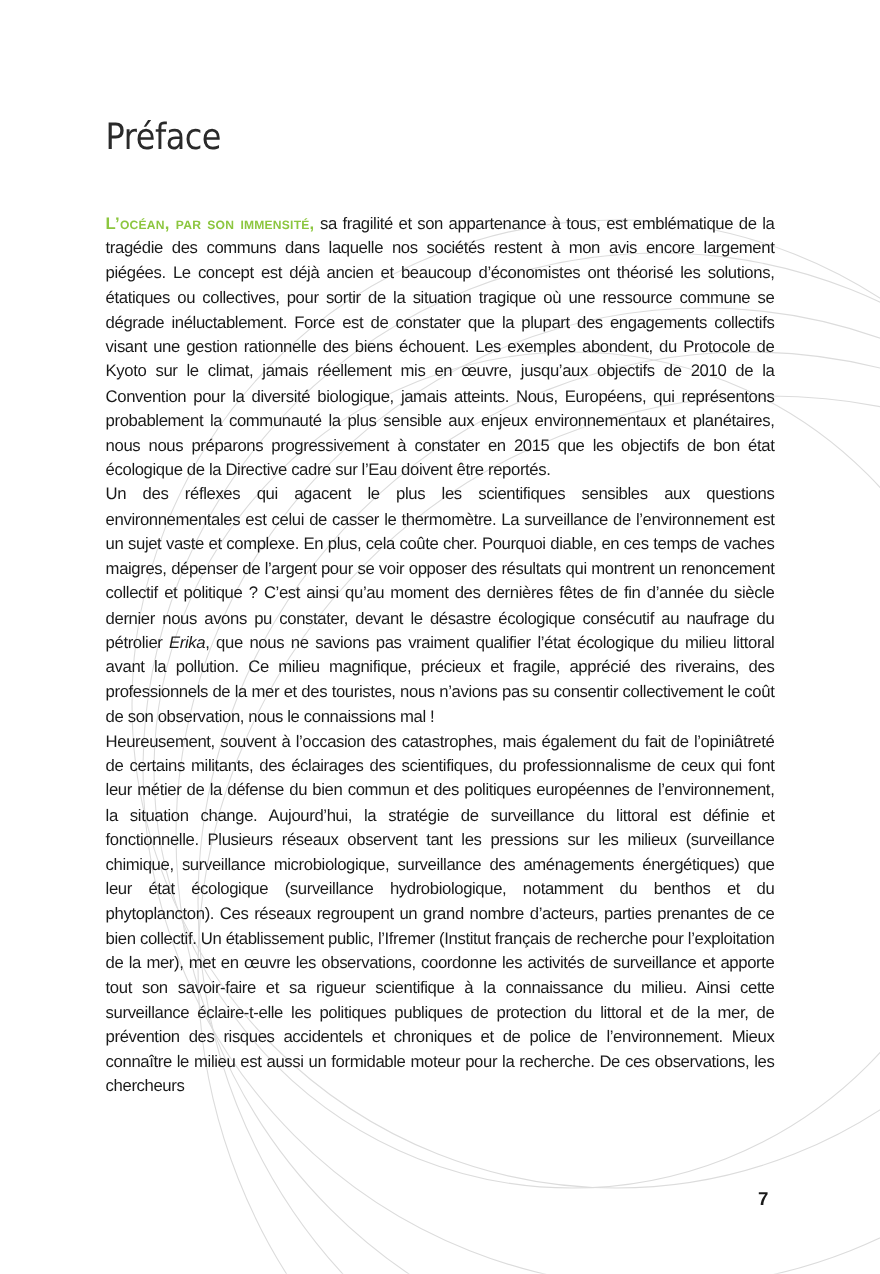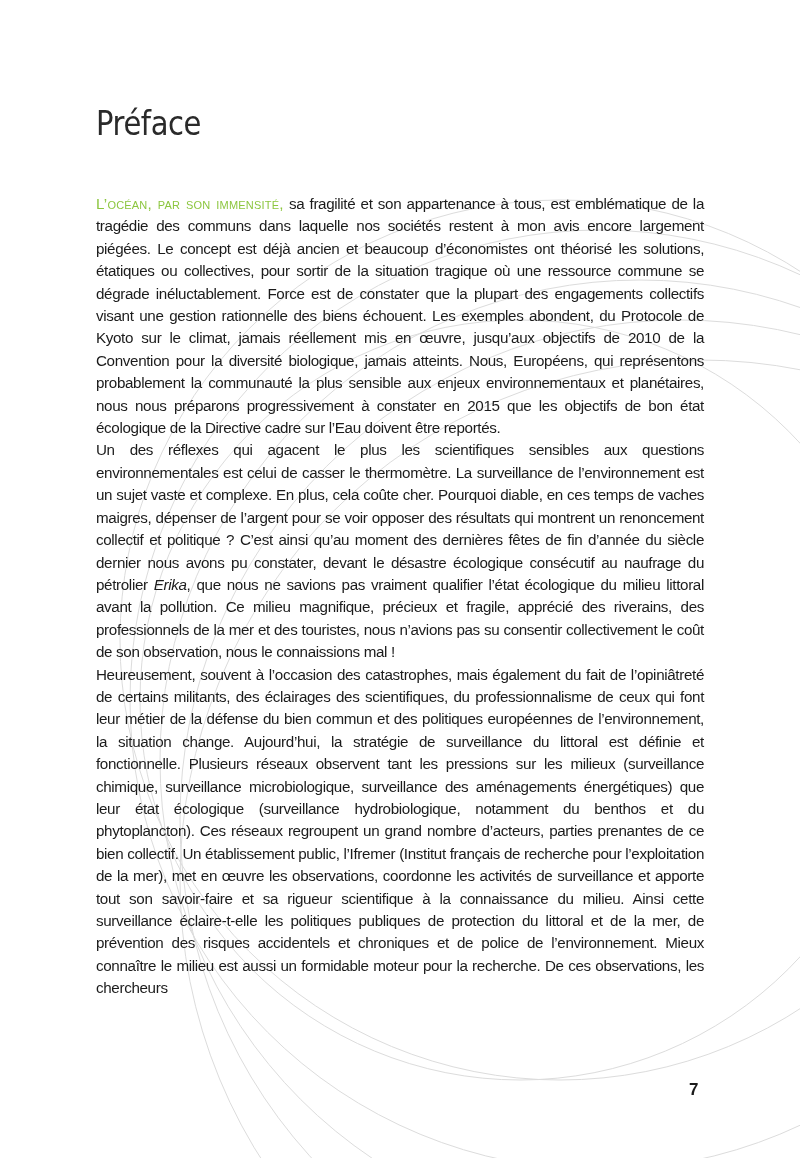--- a/index.html
+++ b/index.html
@@ -14,21 +14,21 @@
       transform: scaleX(0.88); transform-origin: left top;
     }
     .body-text {
       position: absolute; left: 96px; top: 193px; width: 608px;
       font-family: "Liberation Sans", sans-serif; font-size: 15.2px;
       line-height: 22.4px; color: #1b1b1b; text-align: justify;
       letter-spacing: -0.35px;
     }
     .body-text p { margin: 0; text-align: justify; }
     .lead {
-      color: #8cc63f; font-variant: small-caps; font-weight: normal;
+      color: #8cc63f; font-variant: small-caps; font-weight: bold;
       letter-spacing: 0.2px;
     }
     .page-number {
       position: absolute; left: 689px; top: 1080px;
       font-family: "Liberation Sans", sans-serif; font-weight: bold;
       font-size: 17px; color: #1b1b1b;
     }
   </style>
 </head>
 <body>

